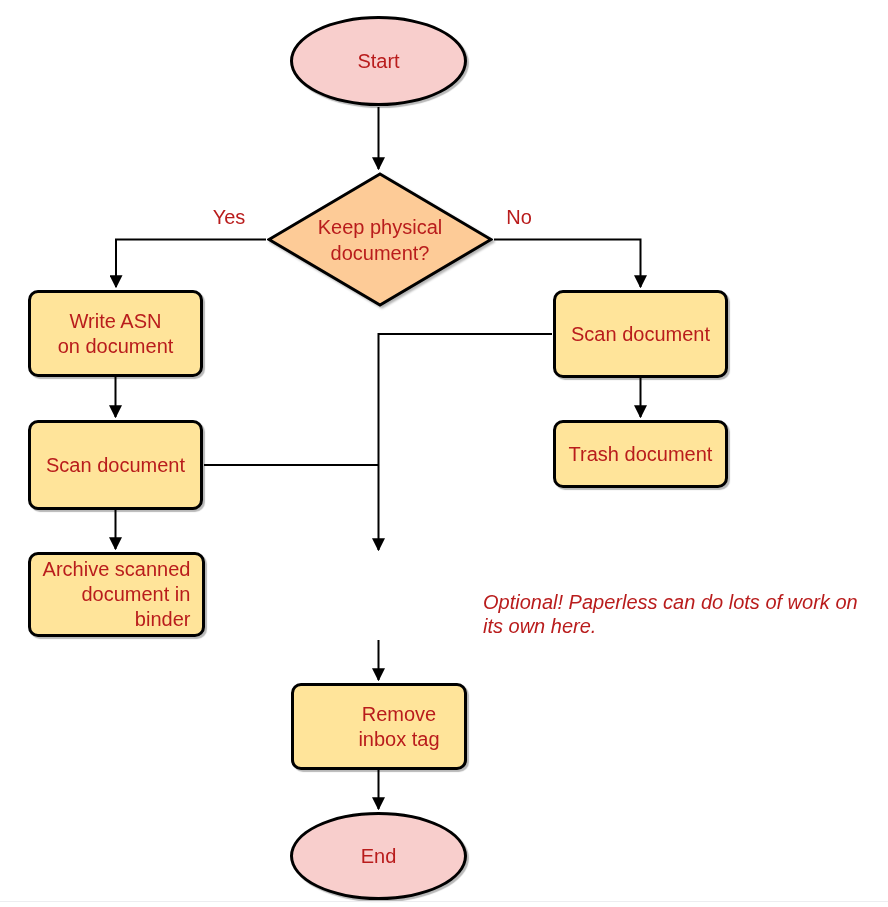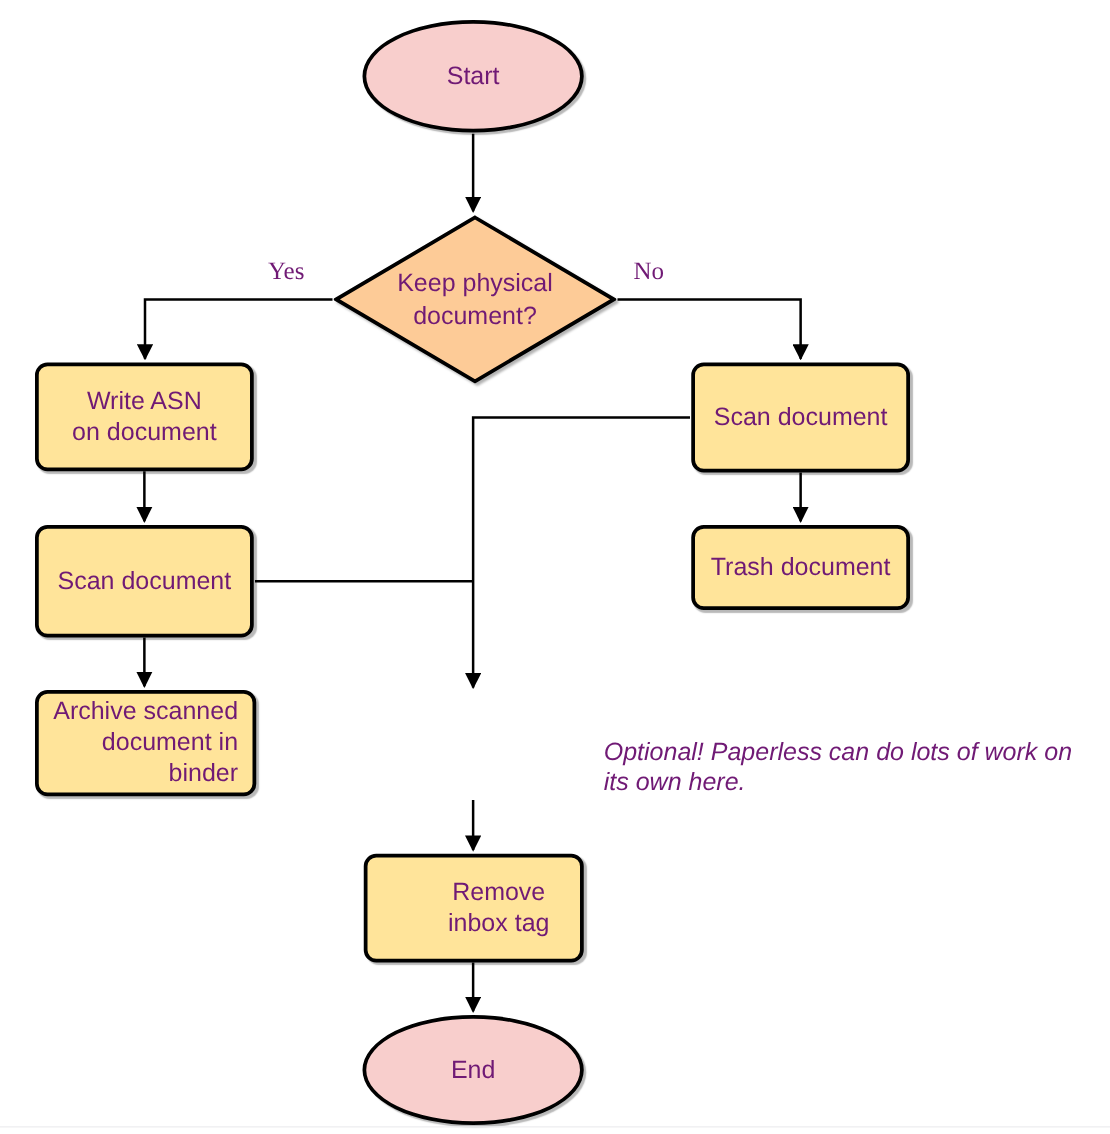--- a/index.html
+++ b/index.html
@@ -2,21 +2,21 @@
 <html style="--terminal-fill: #F8CECC; --decision-fill: #FDCB97; --process-fill: #FFE49A; --stroke: #000000; --background: #FFFFFF; --divider: #EDEDF0;"><head>
 <meta charset="utf-8">
 <style>
   html, body { margin: 0; padding: 0; background: #ffffff; }
   #canvas {
     position: relative;
     width: 888px;
     height: 907px;
     background: var(--background, #ffffff);
     font-family: "Liberation Sans", sans-serif;
-    color: #701a75;
+    color: #b91c1c;
     overflow: hidden;
   }
   #connector-layer {
     position: absolute;
     left: 0; top: 0;
     width: 888px; height: 907px;
     pointer-events: none;
   }
   #connector-layer path.edge {
     fill: none;
@@ -76,21 +76,20 @@
     text-align: center;
     font-size: 20px; line-height: 26px;
     white-space: pre-line;
   }
   .edge-label {
     position: absolute;
     width: 50px;
     text-align: center;
     font-size: 20px;
     line-height: 22px;
-    font-family: Liberation Serif, serif;
   }
   #edge-label-yes { left: 204px; top: 206px; }
   #edge-label-no  { left: 494px; top: 206px; }
   #annotation {
     position: absolute;
     left: 483px; top: 590px;
     width: 402px;
     font-size: 20px;
     line-height: 24px;
     font-style: italic;

